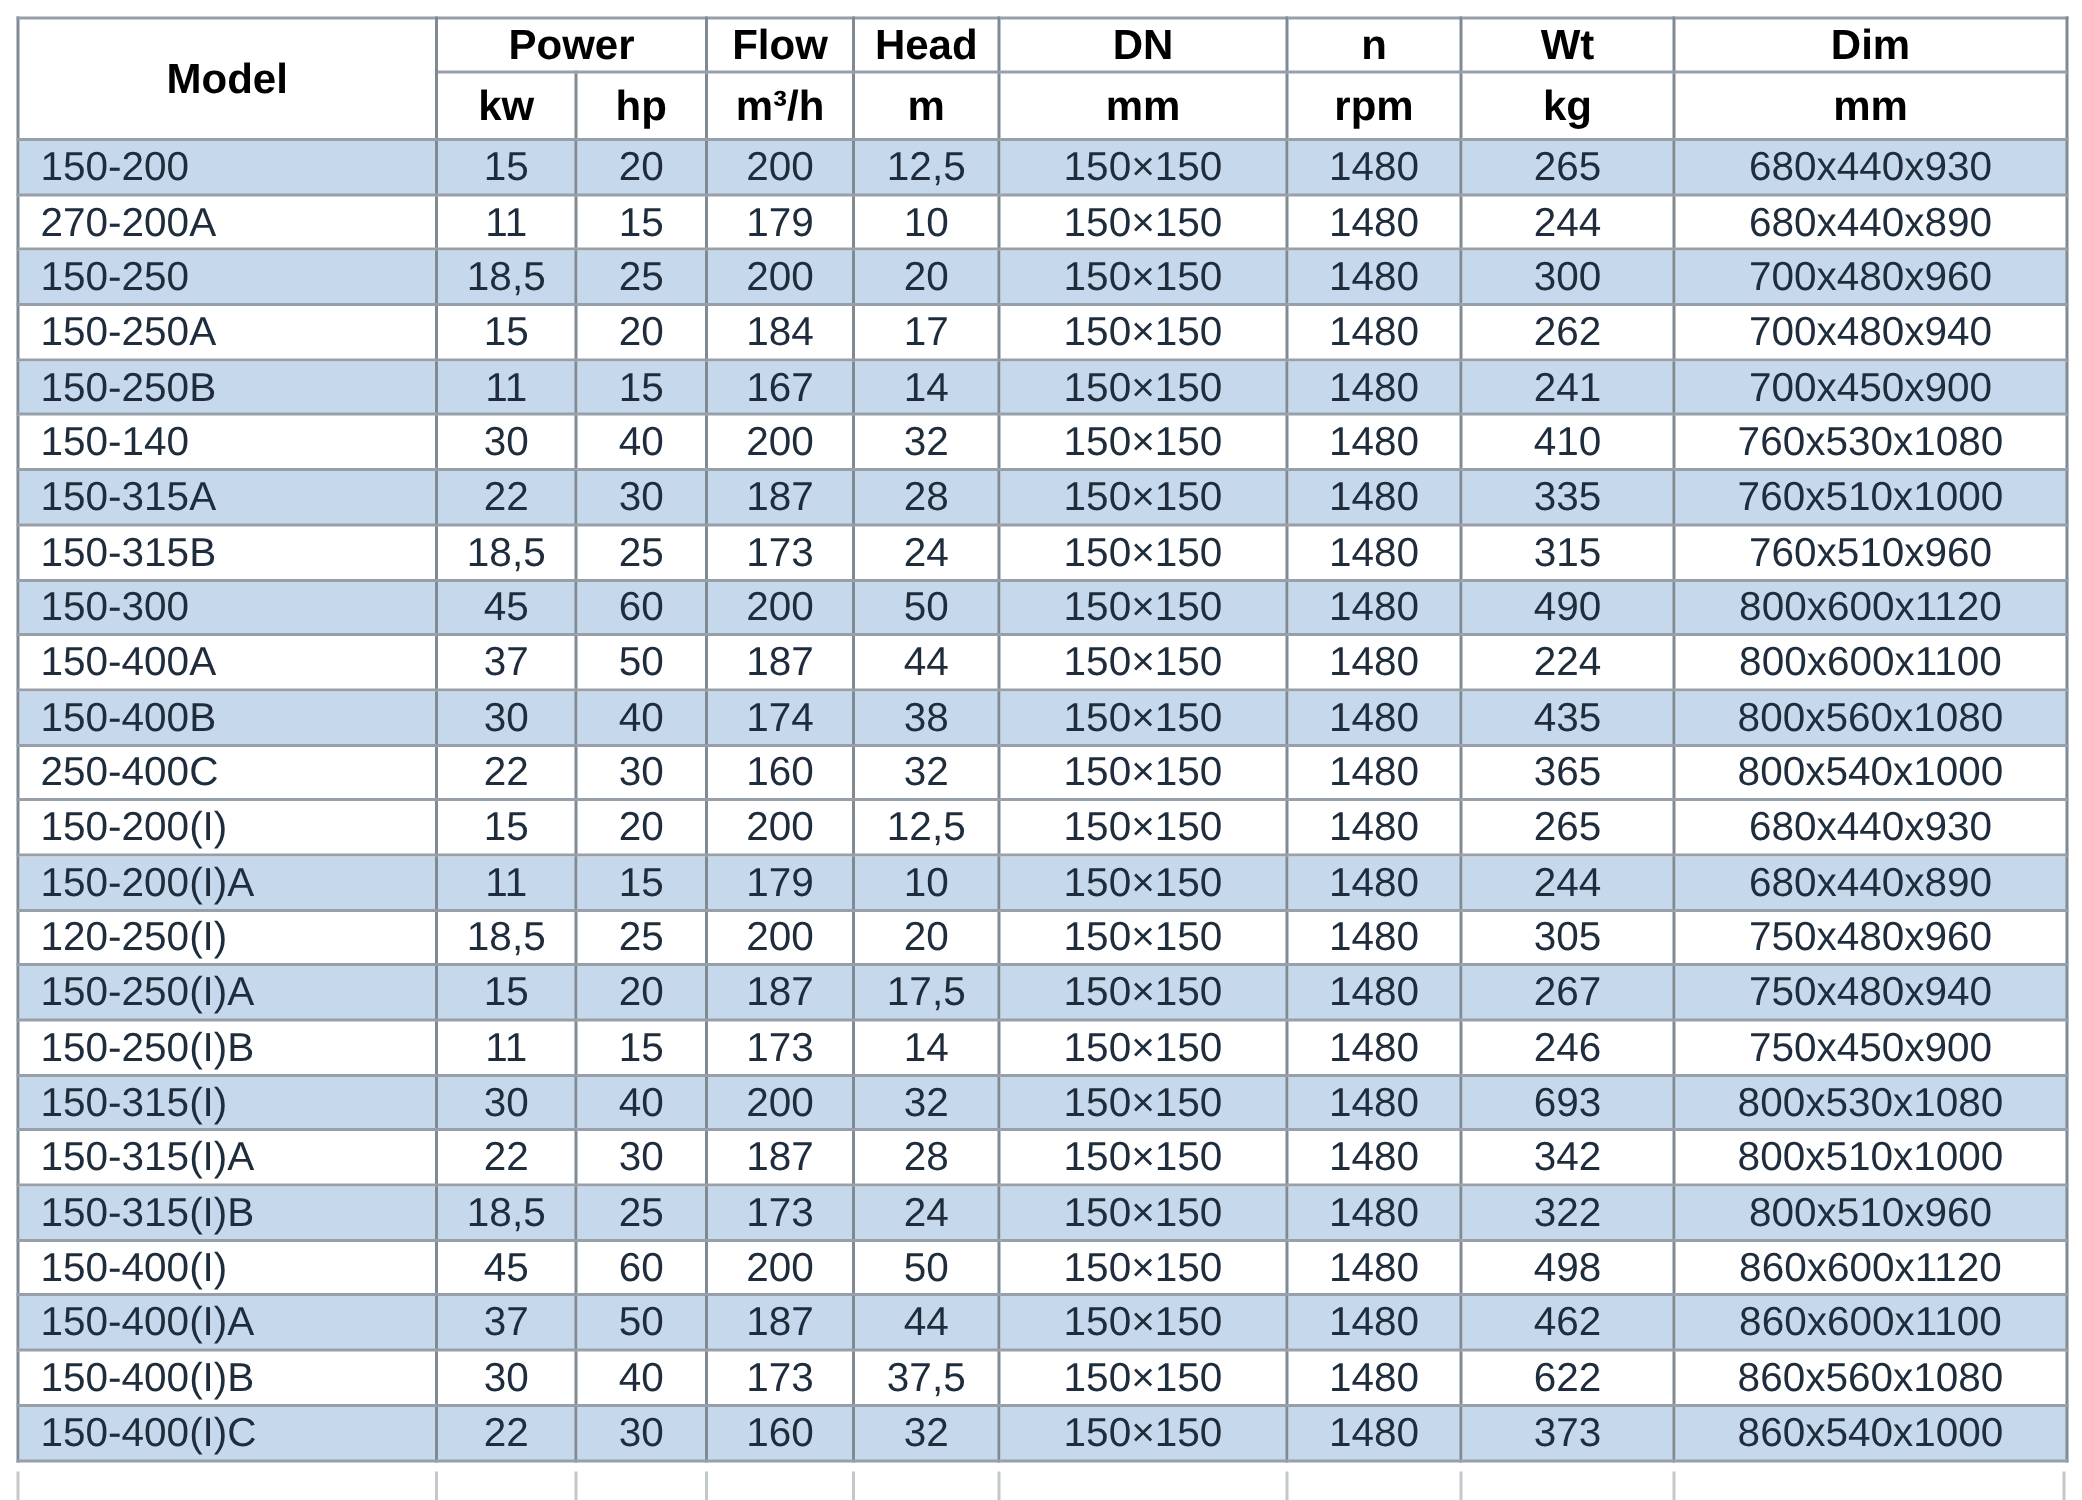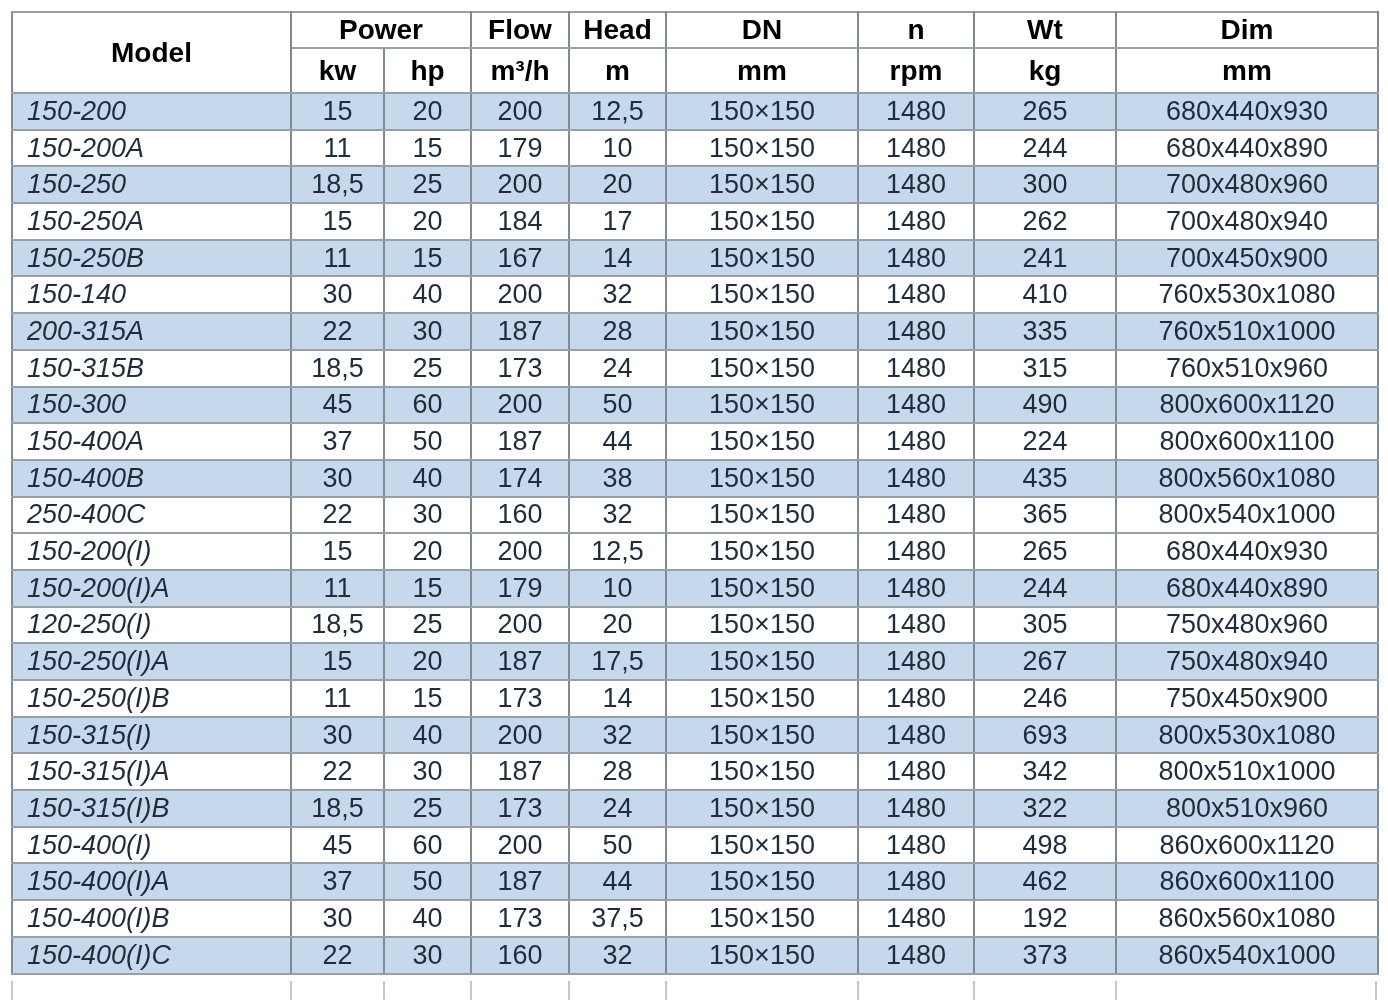--- a/index.html
+++ b/index.html
@@ -51,21 +51,20 @@
   tbody td{
     color:var(--datatext);
     font-size:27px;
     text-align:center;
     background:#fff;
   }
   tbody tr.shaded td{background:var(--shade);}
   tbody td.model-cell{
     text-align:left;
     padding-left:14px;
-    font-style:italic;
   }
   
   col.c-model{width:279px;}
   col.c-kw{width:93px;}
   col.c-hp{width:87px;}
   col.c-flow{width:98px;}
   col.c-head{width:97px;}
   col.c-dn{width:192px;}
   col.c-n{width:116px;}
   col.c-wt{width:142px;}
@@ -129,21 +128,21 @@
           <td>15</td>
           <td>20</td>
           <td>200</td>
           <td>12,5</td>
           <td>150×150</td>
           <td>1480</td>
           <td>265</td>
           <td>680x440x930</td>
         </tr>
         <tr>
-          <td class="model-cell">150-200A</td>
+          <td class="model-cell">270-200A</td>
           <td>11</td>
           <td>15</td>
           <td>179</td>
           <td>10</td>
           <td>150×150</td>
           <td>1480</td>
           <td>244</td>
           <td>680x440x890</td>
         </tr>
         <tr class="shaded">
@@ -184,21 +183,21 @@
           <td>30</td>
           <td>40</td>
           <td>200</td>
           <td>32</td>
           <td>150×150</td>
           <td>1480</td>
           <td>410</td>
           <td>760x530x1080</td>
         </tr>
         <tr class="shaded">
-          <td class="model-cell">200-315A</td>
+          <td class="model-cell">150-315A</td>
           <td>22</td>
           <td>30</td>
           <td>187</td>
           <td>28</td>
           <td>150×150</td>
           <td>1480</td>
           <td>335</td>
           <td>760x510x1000</td>
         </tr>
         <tr>
@@ -367,21 +366,21 @@
           <td>860x600x1100</td>
         </tr>
         <tr>
           <td class="model-cell">150-400(I)B</td>
           <td>30</td>
           <td>40</td>
           <td>173</td>
           <td>37,5</td>
           <td>150×150</td>
           <td>1480</td>
-          <td>192</td>
+          <td>622</td>
           <td>860x560x1080</td>
         </tr>
         <tr class="shaded">
           <td class="model-cell">150-400(I)C</td>
           <td>22</td>
           <td>30</td>
           <td>160</td>
           <td>32</td>
           <td>150×150</td>
           <td>1480</td>

